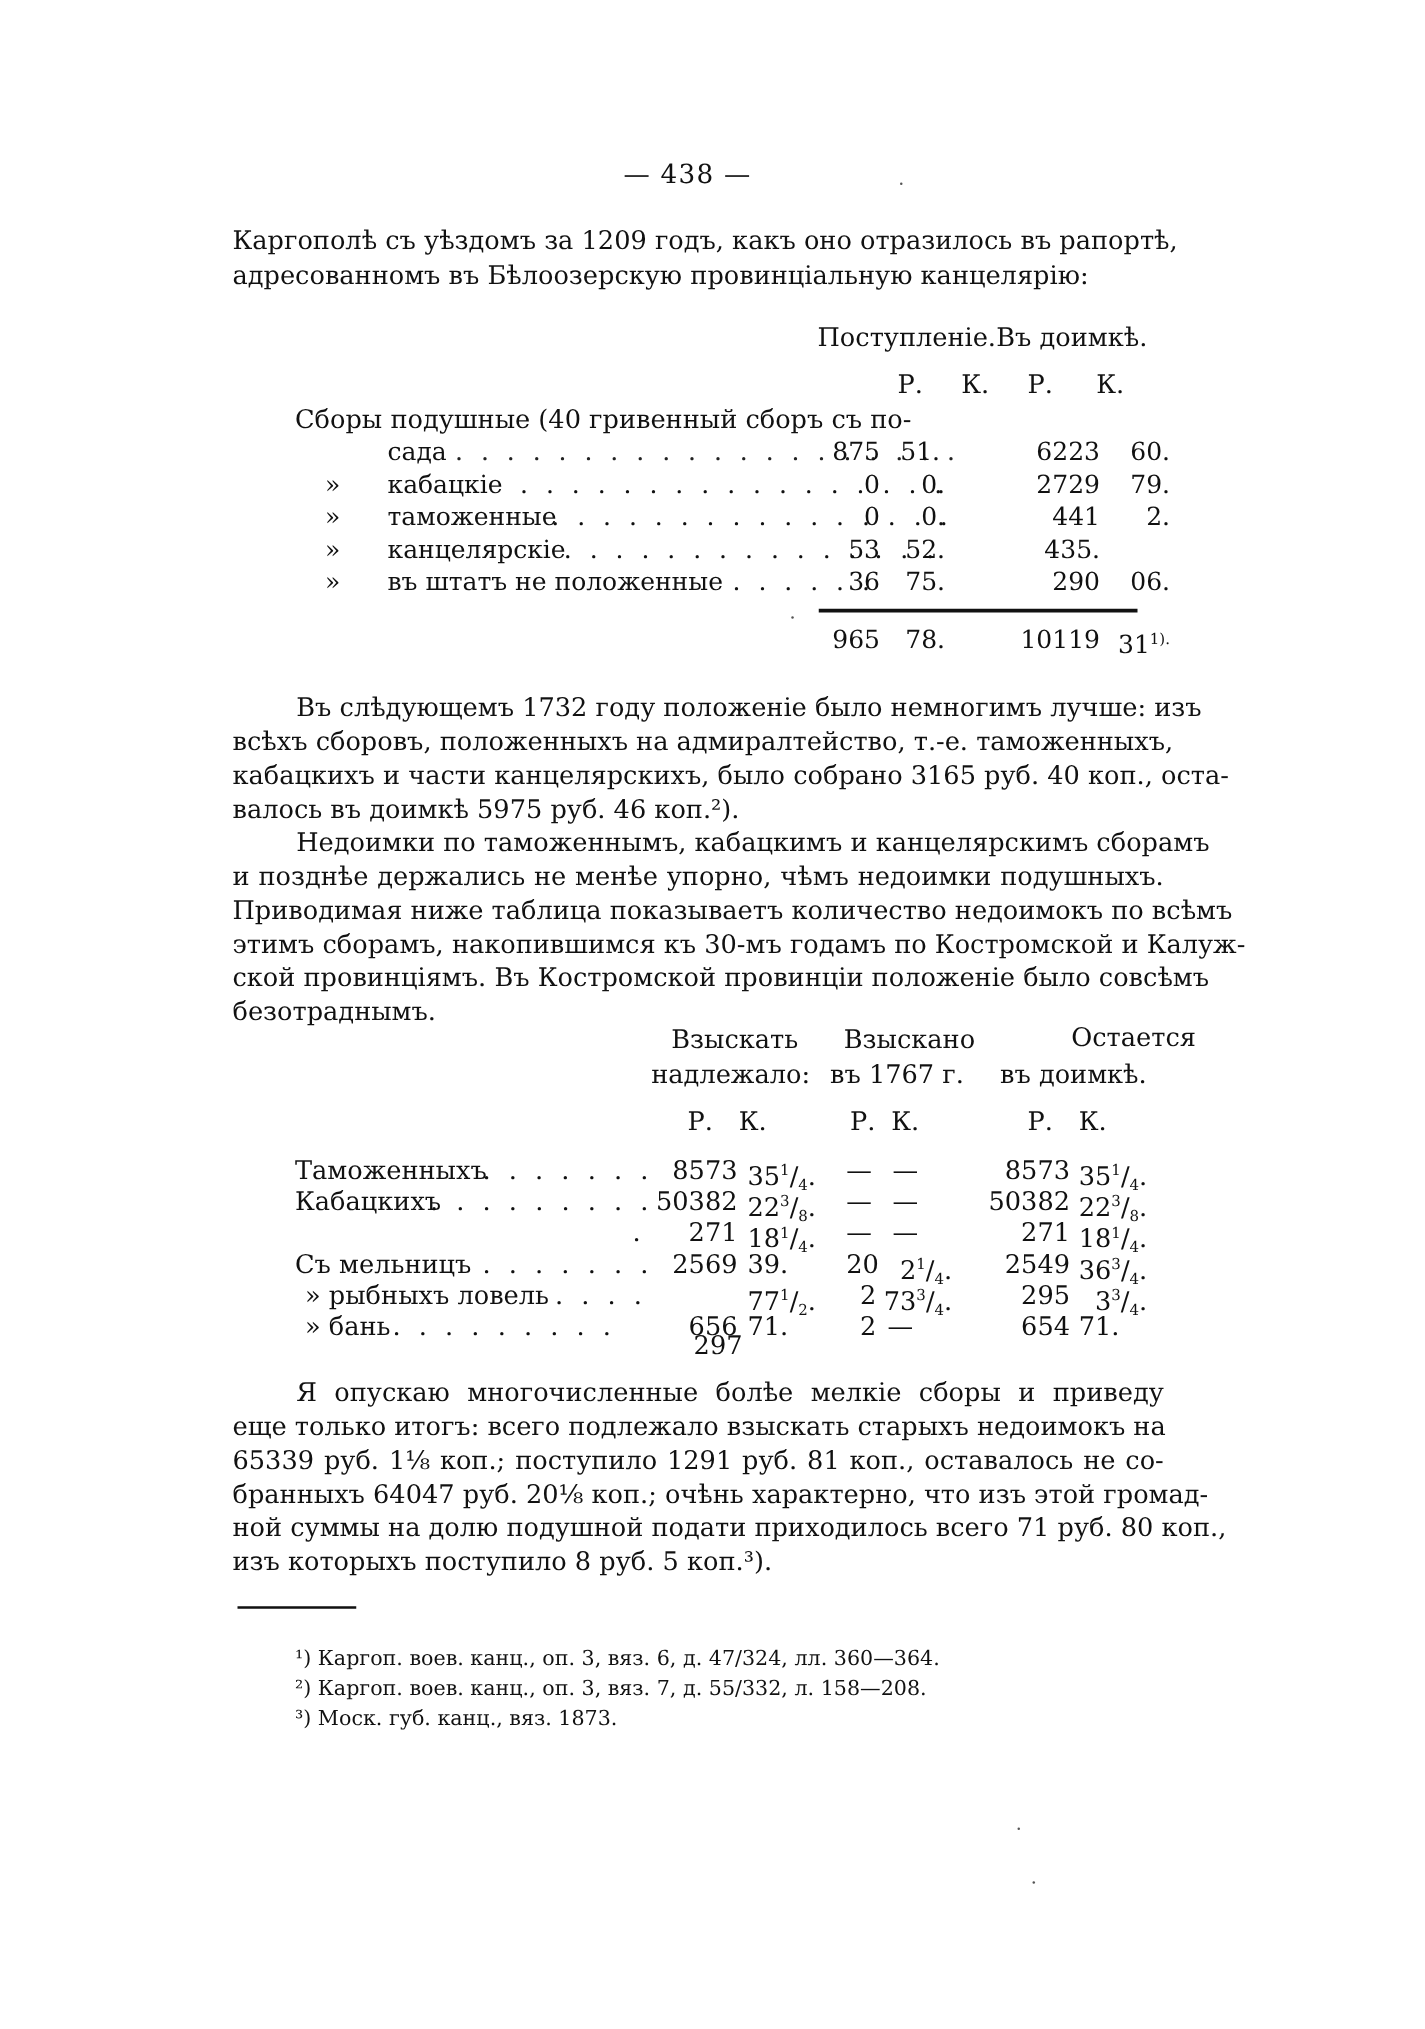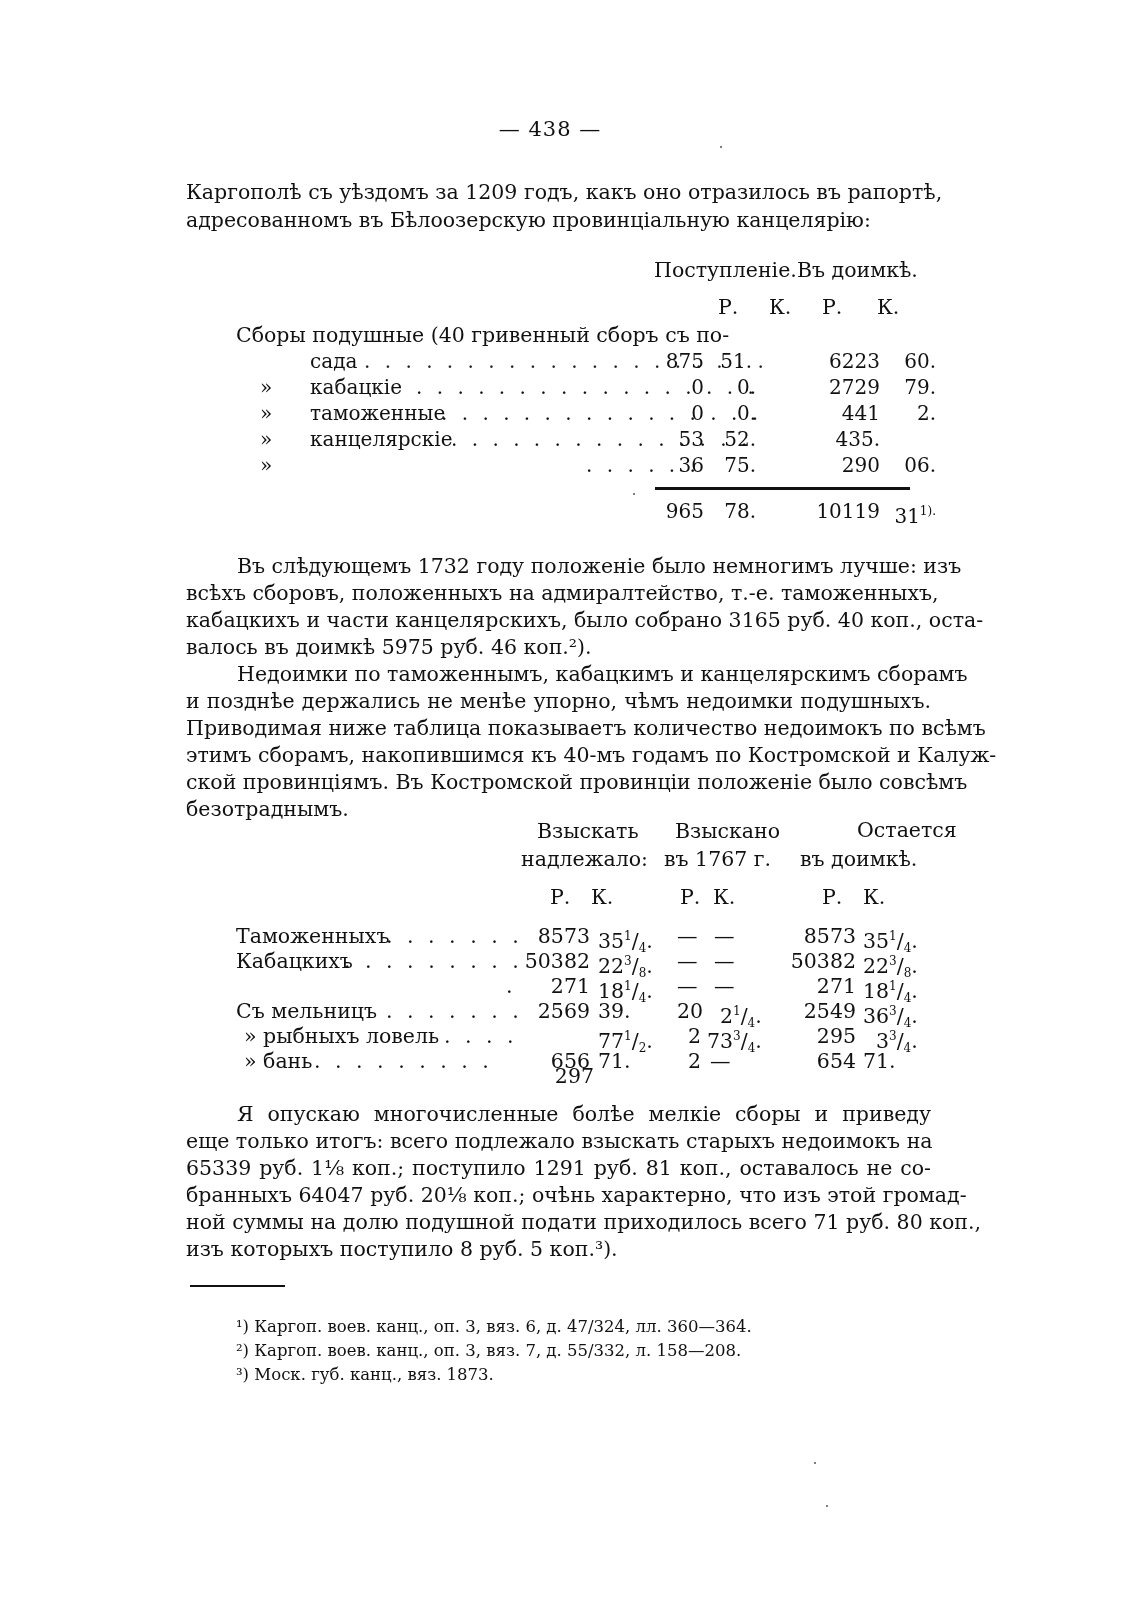--- a/index.html
+++ b/index.html
@@ -1,19 +1,19 @@
 <!DOCTYPE html>
 <html><head>
 <meta charset="utf-8">
 <style>
   html, body { margin: 0; padding: 0; background: #ffffff; }
   body { width: 1140px; height: 1623px; position: relative; overflow: hidden;
          font-family: "DejaVu Serif", "Liberation Serif", serif; color: #111; }
   .abs { position: absolute; white-space: nowrap; }
-  .page-num { left: 0; width: 1100px; text-align: center; top: 117px; font-size: 21px; letter-spacing: 1px; }
+  .page-num { left: 0; width: 1100px; text-align: center; top: 127px; font-size: 21px; letter-spacing: 1px; }
   .line { font-size: 20.5px; line-height: 28px; }
   .just { display: block; text-align: justify; text-align-last: justify; width: 745px; }
   .t1-row { font-size: 20px; }
   .num { text-align: right; position: absolute; }
   .lbl { position: absolute; }
   .dots { letter-spacing: 4px; }
   .frac sup { font-size: 12px; }
   .frac sub { font-size: 12px; vertical-align: -4px; }
   .rule { position: absolute; background: #111; }
   .fn { font-size: 16.5px; }
@@ -71,20 +71,21 @@
     <span class="lbl" style="left:24px;">»</span>
     <span class="lbl" style="left:74px;">канцелярскіе</span>
     <span class="lbl dots" style="left:215px;">. . . . . . . . . . . . . . .</span>
     <span class="num" style="right:232px;">53</span>
     <span class="num" style="right:180px;">52.</span>
     <span class="num" style="right:56px;left:auto;">435.</span>
     <span class="num" style="right:0px;"></span>
   </div>
   <div class="abs line t1-row" style="left:236px;top:451px;width:700px;height:28px;">
     <span class="lbl" style="left:24px;">»</span>
+    <span class="lbl" style="left:74px;">въ штатъ не положенные</span>
     <span class="lbl dots" style="left:350px;">. . . . . .</span>
     <span class="num" style="right:232px;">36</span>
     <span class="num" style="right:180px;">75.</span>
     <span class="num" style="right:56px;">290</span>
     <span class="num" style="right:0px;">06.</span>
   </div>
 
   <div class="rule" style="left:655px;top:487px;width:255px;height:3px;"></div>
 
   <div class="abs line t1-row" style="left:236px;top:497px;width:700px;height:28px;">
@@ -115,21 +116,21 @@
   <div class="abs line" style="left:186px;top:660px;width:745px;padding-left:51px;box-sizing:border-box;">
       <span class="just" style="width:694px;">Недоимки по таможеннымъ, кабацкимъ и канцелярскимъ сборамъ</span>
     </div>
   <div class="abs line" style="left:186px;top:687px;">
       <span class="just">и позднѣе держались не менѣе упорно, чѣмъ недоимки подушныхъ.</span>
     </div>
   <div class="abs line" style="left:186px;top:714px;">
       <span class="just">Приводимая ниже таблица показываетъ количество недоимокъ по всѣмъ</span>
     </div>
   <div class="abs line" style="left:186px;top:741px;">
-      <span class="just">этимъ сборамъ, накопившимся къ 40-мъ годамъ по Костромской и Калуж-</span>
+      <span class="just">этимъ сборамъ, накопившимся къ 30-мъ годамъ по Костромской и Калуж-</span>
     </div>
   <div class="abs line" style="left:186px;top:768px;">
       <span class="just">ской провинціямъ. Въ Костромской провинціи положеніе было совсѣмъ</span>
     </div>
   <div class="abs line" style="left:186px;top:795px;text-align:right;">безотраднымъ.</div>
 </div>
 
 <div>
   <div class="abs line" style="left:537px;top:817px;">Взыскать</div>
   <div class="abs line" style="left:521px;top:845px;">надлежало:</div>

